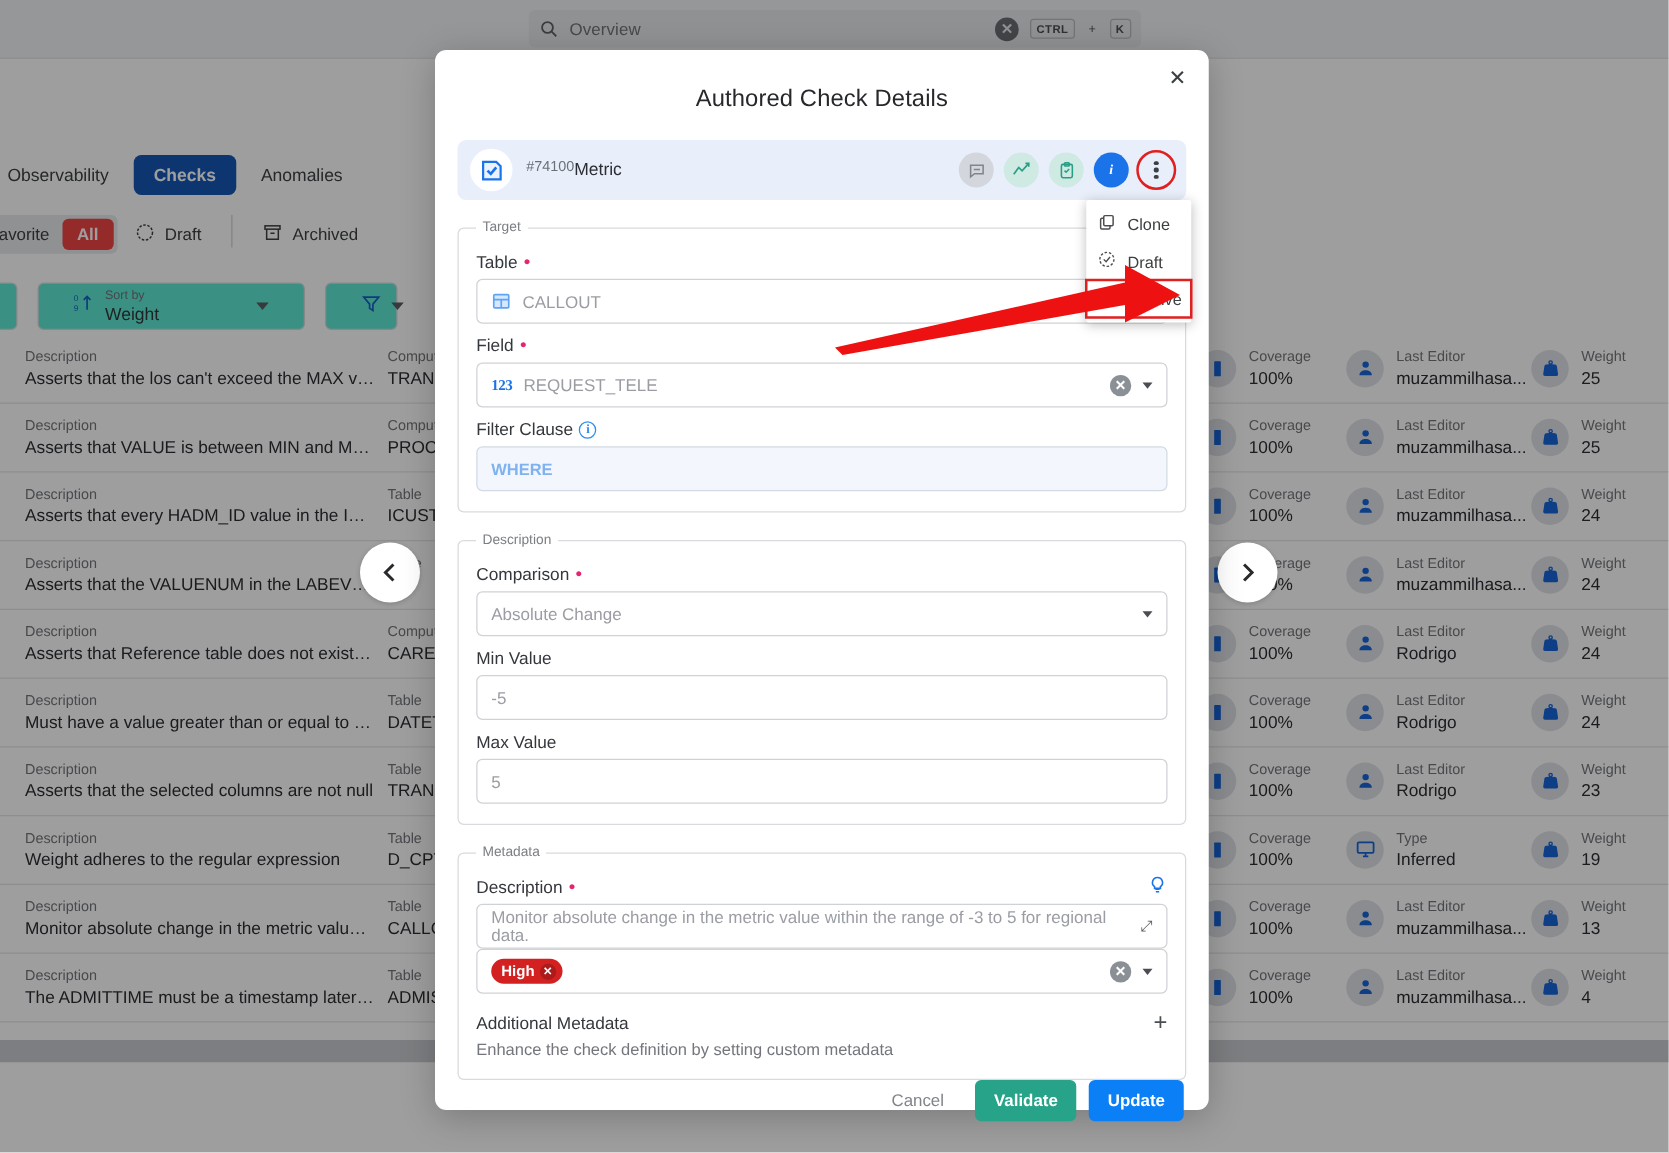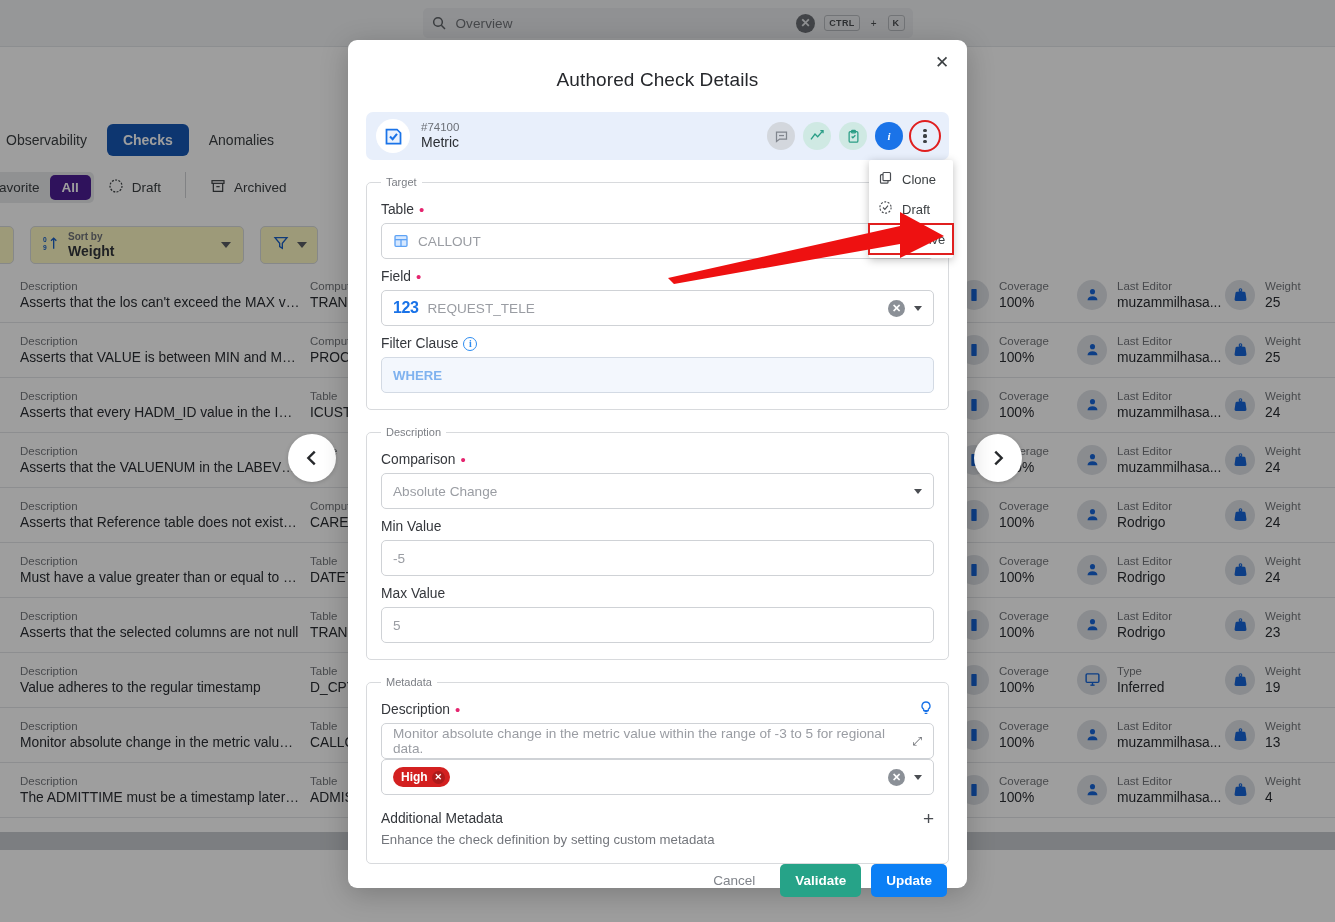--- a/index.html
+++ b/index.html
@@ -47,26 +47,26 @@
   .navtab.active { background: #1558b5; color: #fff; font-weight: 600; }
 
   .filterbar {
     position: absolute; left: 0; top: 172px; width: 1159px; height: 44px;
     display: flex; align-items: flex-start; gap: 2px;
   }
   .chip {
     font-size: 13.5px; color: #3c4043; padding: 6px 12px; border-radius: 5px;
     display: flex; align-items: center; gap: 8px; white-space: nowrap;
   }
-  .chip.all { background: #4c1d95; color: #fff; font-weight: 600; padding: 5px 12px; }
+  .chip.all { background: #ef4444; color: #fff; font-weight: 600; padding: 5px 12px; }
   .chipwrap { background: #e9eaec; border-radius: 5px; display: flex; align-items: center; padding: 3px; }
   .vdiv { width: 1px; height: 26px; background: #d0d2d6; margin: 0 10px; }
 
   .toolrow { position: absolute; left: 0; top: 222px; width: 1335px; height: 46px; display: flex; align-items: center; gap: 16px; }
-  .tbox { border: 1px solid #d9dbde; border-radius: 5px; height: 38px; background: #fef9c3; display: flex; align-items: center; padding: 0 12px; font-weight: bold; }
+  .tbox { border: 1px solid #d9dbde; border-radius: 5px; height: 38px; background: #5eead4; display: flex; align-items: center; padding: 0 28px; }
   .sortbox { width: 214px; justify-content: space-between; }
   .sortlabels { display: flex; flex-direction: column; line-height: 1.15; }
   .sortlabels .sl1 { font-size: 10px; color: #70737a; }
   .sortlabels .sl2 { font-size: 14px; color: #33363b; }
   .caret { width: 0; height: 0; border-left: 5px solid transparent; border-right: 5px solid transparent; border-top: 6px solid #5a5d63; }
 
   .rows { position: absolute; left: 0; top: 268px; width: 1335px; }
   .row {
     height: 55px; border-bottom: 1px solid #e4e6e9; display: flex; align-items: center;
   }
@@ -117,21 +117,21 @@
   .modal-body { padding: 0 18px; margin-top: 21px; }
 
   .check-head {
     background: #e8effb; border-radius: 7px; height: 48px; display: flex;
     align-items: center; padding: 0 10px; gap: 11px; position: relative;
   }
   .check-avatar {
     width: 34px; height: 34px; border-radius: 50%; background: #ffffff;
     display: flex; align-items: center; justify-content: center;
   }
-  .check-meta { display: flex; flex-direction: column; line-height: 1.25; }
+  .check-meta { display: flex; flex-direction: row; line-height: 1.25; }
   .check-meta .cid { font-size: 11.5px; color: #6c7077; }
   .check-meta .ctype { font-size: 14px; color: #2b2e33; }
   .head-actions { margin-left: auto; display: flex; align-items: center; gap: 8px; }
   .hbtn { width: 28px; height: 28px; border-radius: 50%; display: flex; align-items: center; justify-content: center; }
   .hbtn.grey { background: #d3d7dd; color: #80858d; }
   .hbtn.teal { background: #cfe9e3; color: #2a9d85; }
   .hbtn.blue { background: #1a73e8; color: #ffffff; font-size: 11px; font-weight: 700; font-style: italic; font-family: "Liberation Serif", serif; }
   .hbtn.kebab { background: transparent; color: #3c4043; position: relative; }
   .kebab-ring { position: absolute; inset: -2px; border: 2.4px solid #e01f1f; border-radius: 50%; }
   .dots { display: flex; flex-direction: column; gap: 2.2px; align-items: center; }
@@ -162,21 +162,21 @@
     justify-content: center; font-weight: 700; font-family: "Liberation Serif", serif;
   }
   .inp {
     height: 36px; border: 1px solid #cfd2d6; border-radius: 5px; display: flex;
     align-items: center; padding: 0 11px; gap: 9px; background: #fff;
   }
   .inp .ph { font-size: 13.6px; color: #9a9da3; flex: 1; }
   .inp.filter { background: #f3f7fd; border-color: #d3dae4; }
   .kw { font-size: 13.2px; color: #7fb2ef; font-weight: 600; }
   .ic-grid { width: 16px; height: 16px; }
-  .ic-123 { font-size: 16px; font-weight: 700; color: #1a73e8; letter-spacing: -.4px; }
+  .ic-123 { font-size: 12px; font-weight: 700; color: #1a73e8; letter-spacing: -.4px; font-family: Liberation Serif, serif; }
   .xclear {
     width: 17px; height: 17px; border-radius: 50%; background: #8b9097; color: #fff;
     font-size: 11px; display: flex; align-items: center; justify-content: center; font-weight: 700;
   }
   .dcaret { width: 0; height: 0; border-left: 4.5px solid transparent; border-right: 4.5px solid transparent; border-top: 5.5px solid #4a4d52; }
   .label-row { display: flex; align-items: center; justify-content: space-between; }
   .bulb { color: #1a73e8; width: 16px; height: 16px; }
   .expand-ic { color: #5c5f65; font-size: 12px; transform: rotate(0deg); }
   .tag-pill {
     background: #d32020; color: #fff; font-size: 12px; font-weight: 700;
@@ -629,21 +629,21 @@
             <div class="txt">
               <span class="lab">Weight</span>
               <span class="val">23</span>
             </div>
           </div>
         </div>
         <div class="row">
           <div class="cell c-desc">
             <div class="txt">
               <span class="lab">Description</span>
-              <span class="val">Value adheres to the regular timestamp</span>
+              <span class="val">Weight adheres to the regular expression</span>
             </div>
           </div>
           <div class="cell c-table">
             <div class="txt">
               <span class="lab">Table</span>
               <span class="val">D_CPT</span>
             </div>
           </div>
           <div class="c-spacer"></div>
           <div class="cell c-cov">

